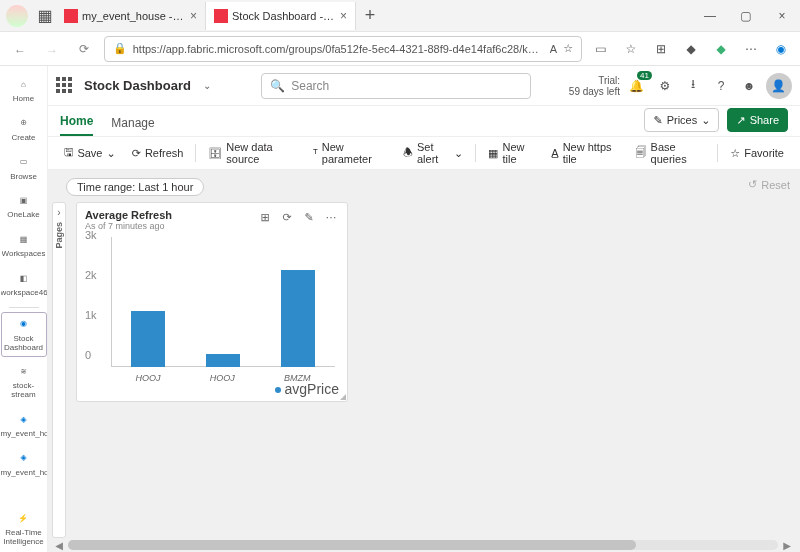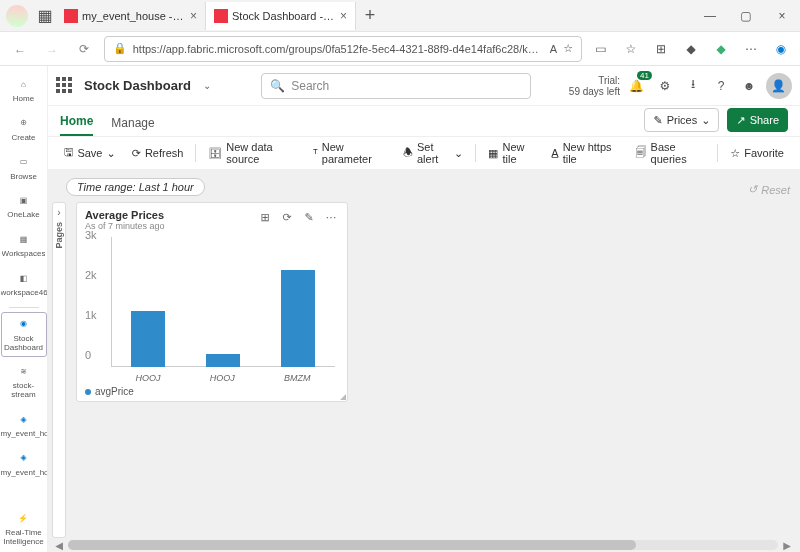--- a/index.html
+++ b/index.html
@@ -56,21 +56,21 @@
   .tabsrow .tb.active { color:#107c41; border-bottom:2px solid #107c41; font-weight:600; }
   .tabsrow .endbtns { margin-left:auto; display:flex; gap:8px; padding-bottom:4px; }
   .pillbtn { height:24px; display:flex; align-items:center; gap:4px; padding:0 8px; border:1px solid #ccc; border-radius:4px; font-size:11px; color:#323130; background:#fff; }
   .pillbtn.green { background:#107c41; color:#fff; border-color:#107c41; }
 
   .cmdbar { height:34px; border-top:1px solid #eee; border-bottom:1px solid #eee; display:flex; align-items:center; padding:0 10px; gap:4px; }
   .cmd { display:flex; align-items:center; gap:4px; padding:0 6px; height:26px; font-size:11px; color:#323130; cursor:pointer; }
   .vline { width:1px; height:18px; background:#ddd; margin:0 2px; }
 
   .canvas-wrap { flex:1; background:#f0f0f0; position:relative; overflow:hidden; padding:6px 6px 0 4px; display:flex; flex-direction:column; }
-  .optrow { display:flex; align-items:flex-end; padding:2px 4px 6px 14px;font-style:italic; }
+  .optrow { display:flex; align-items:flex-start; padding:2px 4px 6px 14px; }
   .timerange { background:#fff; border:1px solid #ccc; border-radius:12px; padding:2px 10px; font-size:11px; }
   .reset { margin-left:auto; color:#aaa; font-size:11px; display:flex; align-items:center; gap:4px; }
 
   .canvas-body { flex:1; display:flex; overflow:hidden; }
   .pages-handle { width:14px; background:#fff; border:1px solid #ddd; border-radius:3px; margin-right:6px; display:flex; flex-direction:column; align-items:center; padding-top:4px; font-size:9px; color:#666; }
   .pages-handle .arrow { font-size:10px; }
   .pages-handle .vtext { writing-mode:vertical-rl; transform:rotate(180deg); margin-top:4px; font-weight:600; }
 
   .dash-area { flex:1; position:relative; overflow:hidden; }
   .tile { position:absolute; left:4px; top:0; width:272px; height:200px; background:#fff; border:1px solid #ddd; border-radius:3px; padding:6px 8px 4px 8px; display:flex; flex-direction:column; }
@@ -80,21 +80,21 @@
   .tile-head .sub { font-size:9px; color:#888; }
   .tile-head .tools { display:flex; gap:6px; color:#666; }
   .tile-head .tools span { width:16px;height:16px;display:flex;align-items:center;justify-content:center;font-size:11px; }
 
   .chart { flex:1; position:relative; margin-top:4px; }
   .plot { position:absolute; left:26px; right:4px; top:2px; bottom:30px; border-left:1px solid #ccc; border-bottom:1px solid #ccc; }
   .ytick { position:absolute; left:0; font-size:11px; color:#888; transform:translateY(-50%); }
   .bars { position:absolute; left:26px; right:4px; top:2px; bottom:30px; display:flex; align-items:flex-end; justify-content:space-around; }
   .bar { width:34px; background:#2f8bc9; }
   .xlabels { position:absolute; left:26px; right:4px; bottom:14px; display:flex; justify-content:space-around; font-size:9px; color:#666;font-style:italic; }
-  .legend { position:absolute; left:0; right:0; bottom:0; text-align:left; font-size:10px; color:#555; }
+  .legend { position:absolute; left:0; right:0; bottom:0; text-align:right; font-size:14px; color:#555; }
   .legend .sw { display:inline-block; width:6px;height:6px;background:#2f8bc9;border-radius:50%; margin-right:4px; vertical-align:middle;}
   .resize-handle { position:absolute; right:1px; bottom:1px; width:8px; height:8px; }
   .resize-handle::before { content:""; position:absolute; right:0; bottom:0; border-right:6px solid #bbb; border-top:6px solid transparent; }
 
   .hscroll { height:14px; background:#f0f0f0; display:flex; align-items:center; }
   .hscroll .arrow { width:14px; text-align:center; color:#888; font-size:10px; }
   .hscroll .track { flex:1; height:10px; background:#e4e4e4; border-radius:5px; margin:0 2px; position:relative; }
   .hscroll .thumb { position:absolute; left:0; top:0; height:100%; width:80%; background:#c3c3c3; border-radius:5px; }
 </style>
 </head>
@@ -295,21 +295,21 @@
       </div>
       <div class="canvas-body">
         <div class="pages-handle">
           <span class="arrow">›</span>
           <span class="vtext">Pages</span>
         </div>
         <div class="dash-area">
           <div class="tile">
             <div class="tile-head">
               <div class="titles">
-                <div class="ttl">Average Prices</div>
+                <div class="ttl">Average Refresh</div>
                 <div class="sub">As of 7 minutes ago</div>
               </div>
               <div class="tools">
                 <span>⊞</span>
                 <span>⟳</span>
                 <span>✎</span>
                 <span>⋯</span>
               </div>
             </div>
             <div class="chart">

